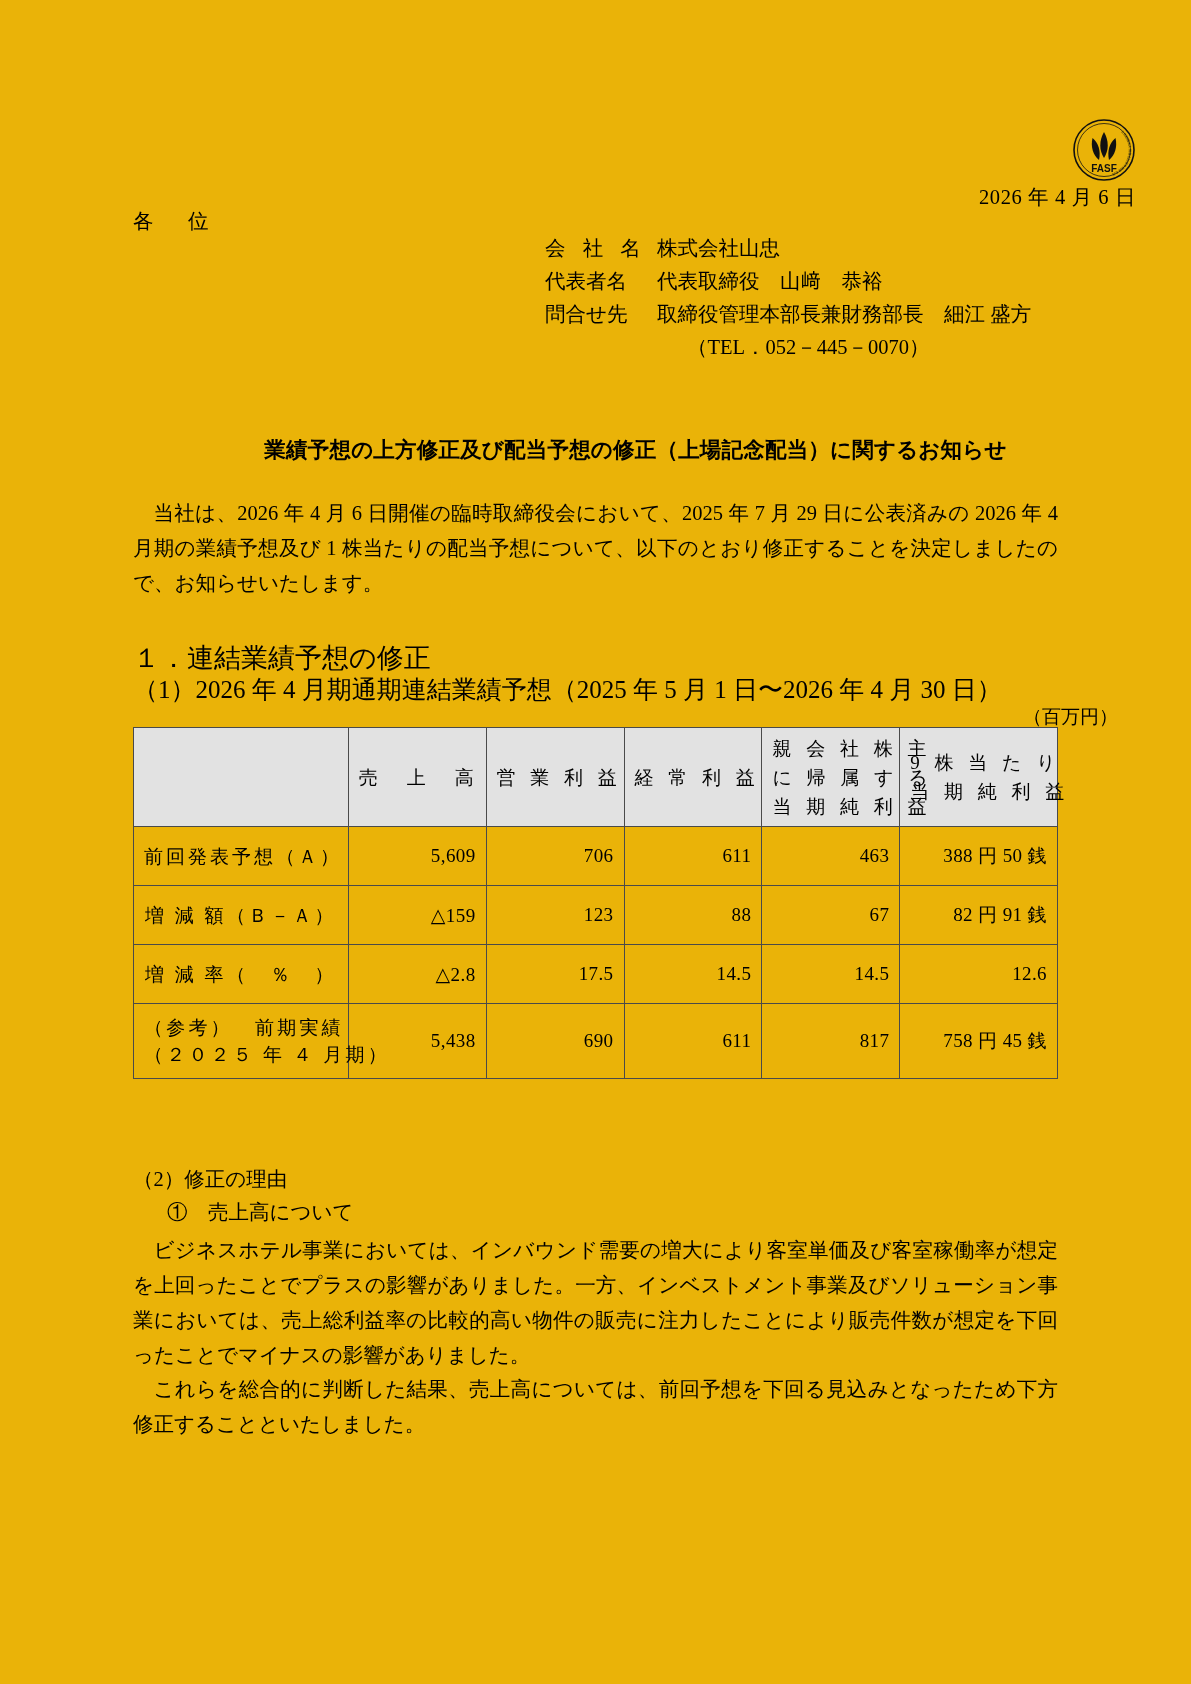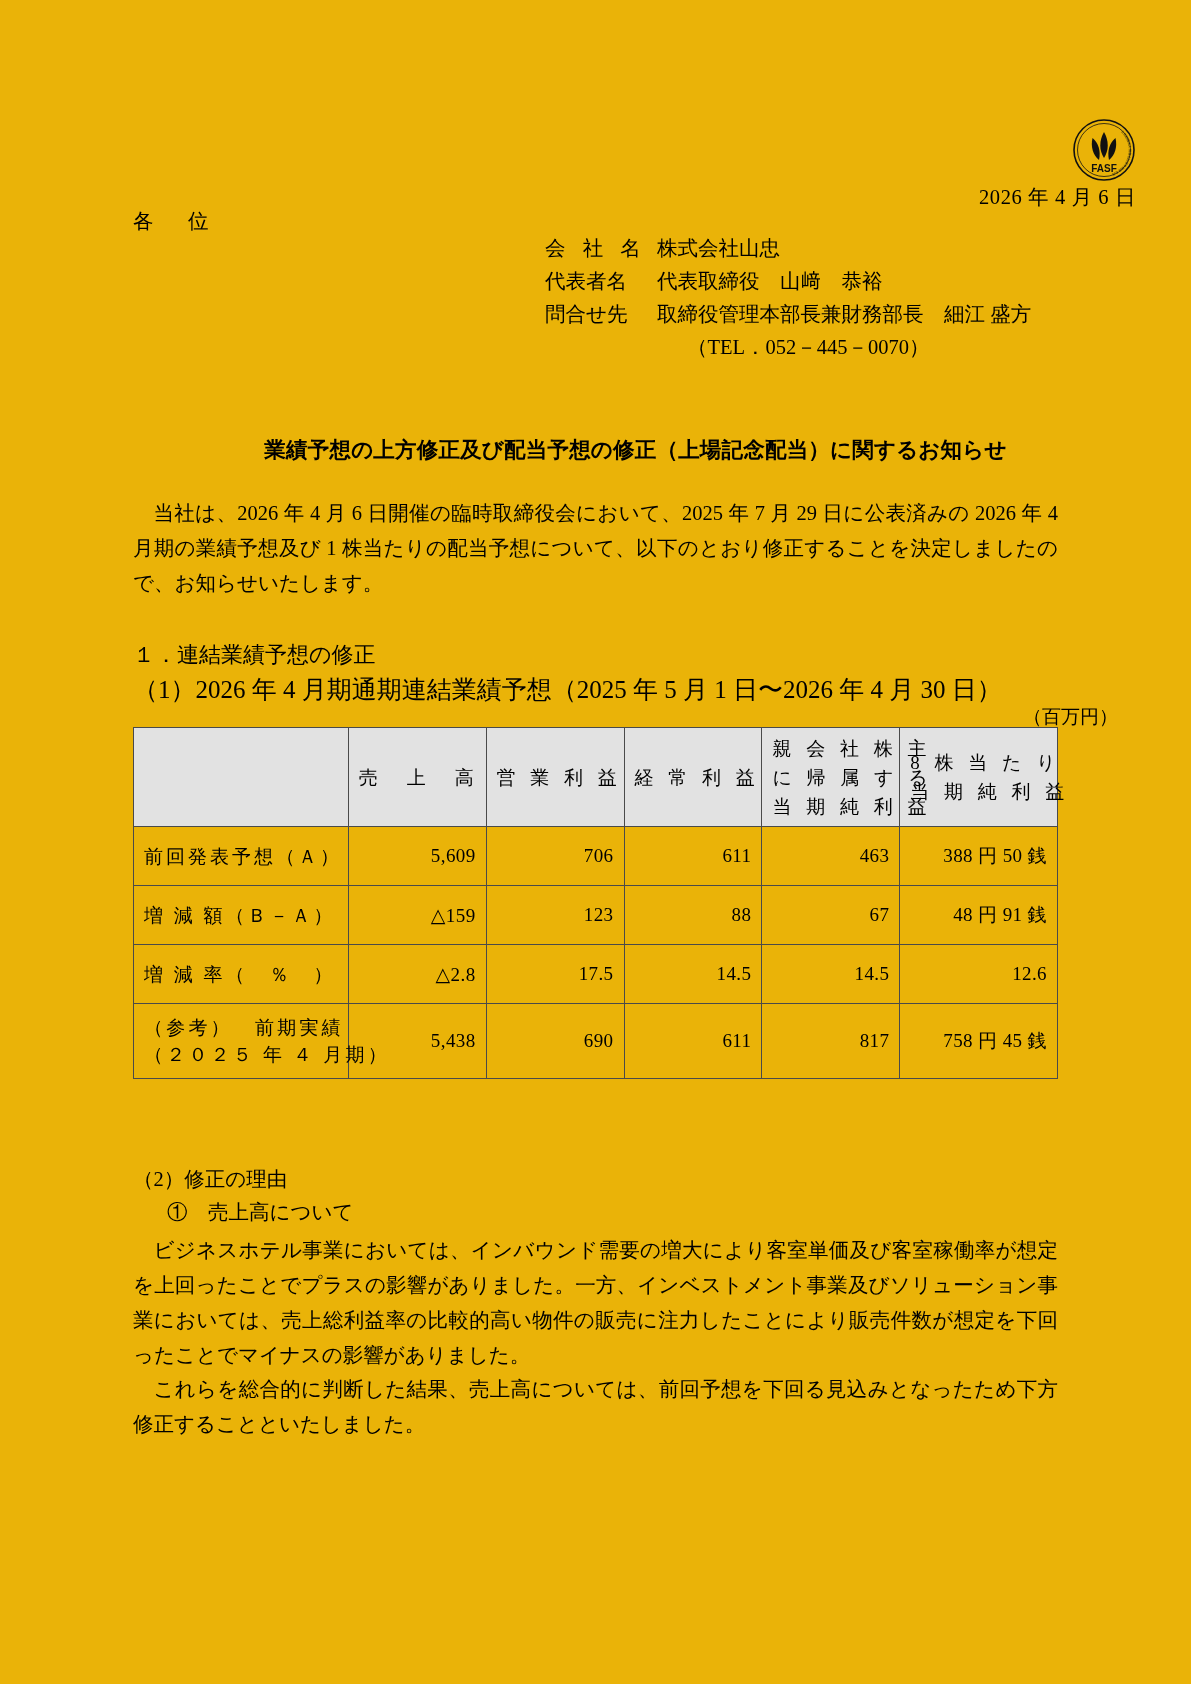--- a/index.html
+++ b/index.html
@@ -94,21 +94,21 @@
     line-height: 35px;
     text-align: justify;
     text-indent: 1em;
   }
 
   
   .sec-h1 {
     position: absolute;
     left: 133px;
     top: 640px;
-    font-size: 22px;
+    font-size: 27px;
     white-space: nowrap;
   }
   .sec-h2 {
     position: absolute;
     left: 133px;
     top: 673px;
     font-size: 25px;
     white-space: nowrap;
   }
   .unit-note {
@@ -146,21 +146,21 @@
   }
   table.fin thead th .hl {
     display: block;
     letter-spacing: 5px;
     white-space: nowrap;
   }
   table.fin tbody td {
     height: 58px;
   }
   table.fin tbody td.rowlabel {
-    text-align: left;
+    text-align: center;
     letter-spacing: 3px;
     white-space: nowrap;
     line-height: 27px;
   }
   table.fin tbody td.rowlabel .l2 {
     display: block;
     letter-spacing: 3.2px;
   }
   table.fin tbody td.num {
     text-align: right;
@@ -269,41 +269,41 @@
           </th>
           <th>
             <span class="hl">経 常 利 益</span>
           </th>
           <th>
             <span class="hl">親 会 社 株 主</span>
             <span class="hl">に 帰 属 す る</span>
             <span class="hl">当 期 純 利 益</span>
           </th>
           <th>
-            <span class="hl">8 株 当 た り</span>
+            <span class="hl">9 株 当 た り</span>
             <span class="hl">当 期 純 利 益</span>
           </th>
         </tr>
       </thead>
       <tbody>
         <tr>
           <td class="rowlabel">前回発表予想（Ａ）</td>
           <td class="num">5,609</td>
           <td class="num">706</td>
           <td class="num">611</td>
           <td class="num">463</td>
           <td class="num">388 円 50 銭</td>
         </tr>
         <tr>
           <td class="rowlabel">増 減 額（Ｂ－Ａ）</td>
           <td class="num">△159</td>
           <td class="num">123</td>
           <td class="num">88</td>
           <td class="num">67</td>
-          <td class="num">48 円 91 銭</td>
+          <td class="num">82 円 91 銭</td>
         </tr>
         <tr>
           <td class="rowlabel">増 減 率（　％　）</td>
           <td class="num">△2.8</td>
           <td class="num">17.5</td>
           <td class="num">14.5</td>
           <td class="num">14.5</td>
           <td class="num">12.6</td>
         </tr>
         <tr class="tall">

